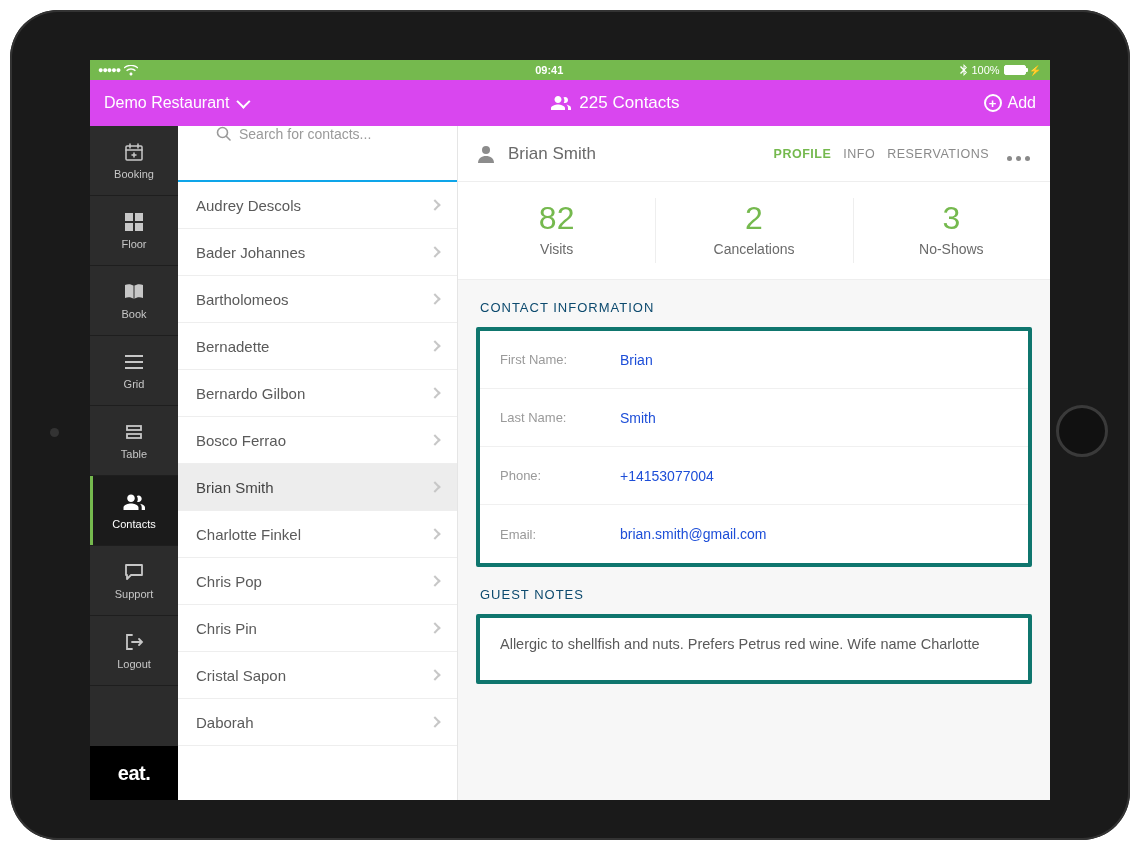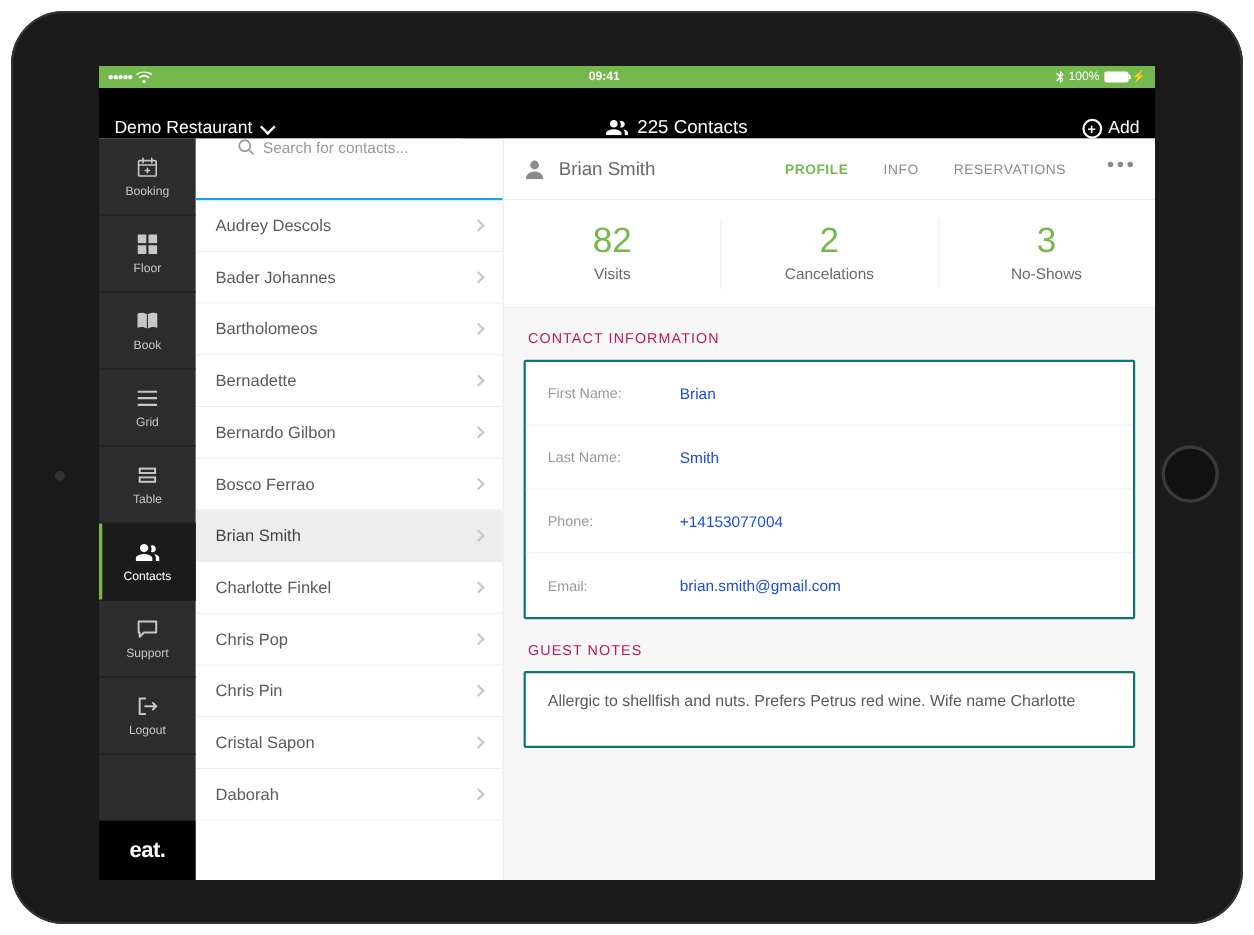--- a/index.html
+++ b/index.html
@@ -57,24 +57,24 @@
   .status-left { display: flex; align-items: center; gap: 4px; }
   .status-left .dots { letter-spacing: -1px; font-size: 9px; }
   .status-right { display:flex; align-items:center; gap:4px;justify-content:space-between; }
   .battery {
     width: 22px; height: 10px; border: 1px solid #fff; border-radius: 2px; position: relative; background: #fff;
   }
   .battery::after { content:''; position:absolute; right:-3px; top:2px; width:2px; height:4px; background:#fff; border-radius:0 1px 1px 0;}
   
   .header {
     height: 46px;
-    background: #000000;
+    background: #d946ef;
     color: #fff;
     display: flex;
-    align-items: flex-end;
+    align-items: center;
     justify-content: space-between;
     padding: 0 14px;
     font-size: 16px;
   }
   .hdr-left { display:flex; align-items:center; gap:8px; cursor:pointer;}
   .chev-down {
     display:inline-block; width:10px; height:10px;
     border-right:2px solid #fff; border-bottom:2px solid #fff;
     transform: rotate(45deg) translateY(-2px);
   }
@@ -192,25 +192,25 @@
     padding:0 20px;
     gap:14px;
   }
   .person-icon {
     color:#8c8c8c;
   }
   .contact-name { font-size:17px; color:#6a6a6a; flex:0 0 auto; }
   .tabs {
     margin-left:auto;
     display:flex;
-    gap:32px;
+    gap:12px;
     font-size:12.5px;
     letter-spacing:0.5px;
     color:#8a8a8a;
-    align-items:flex-start;
+    align-items:flex-end;
     padding-left:48px;
   }
   .tab { cursor:pointer; }
   .tab.active { color:#75b94e; font-weight:600; }
   .more-dots { display:flex; gap:4px; margin-left:6px; cursor:pointer;}
   .more-dots span { width:5px; height:5px; background:#8a8a8a; border-radius:50%; }
   .stats {
     background:#fff;
     display:flex;
     border-bottom:1px solid #eee;
@@ -222,26 +222,26 @@
     position:relative;
   }
   .stat + .stat::before {
     content:''; position:absolute; left:0; top:16px; bottom:16px; width:1px; background:#eee;
   }
   .stat-num { font-size:32px; color:#75b94e; font-weight:400;}
   .stat-label { font-size:14px; color:#6a6a6a; margin-top:4px;}
   .section-title {
     font-size:13px;
     letter-spacing:1px;
-    color:#be185d;
+    color:#0c4a6e;
     padding:20px 22px 12px;
   }
   .info-card, .notes-card {
     background:#fff;
-    border:2px solid #0f766e;
+    border:4px solid #0f766e;
     margin:0 18px 0;
     border-radius:2px;
   }
   .info-row {
     display:flex;
     align-items:center;
     height:58px;
     padding:0 20px;
     border-bottom:1px solid #f0f0f0;
     font-size:14px;

